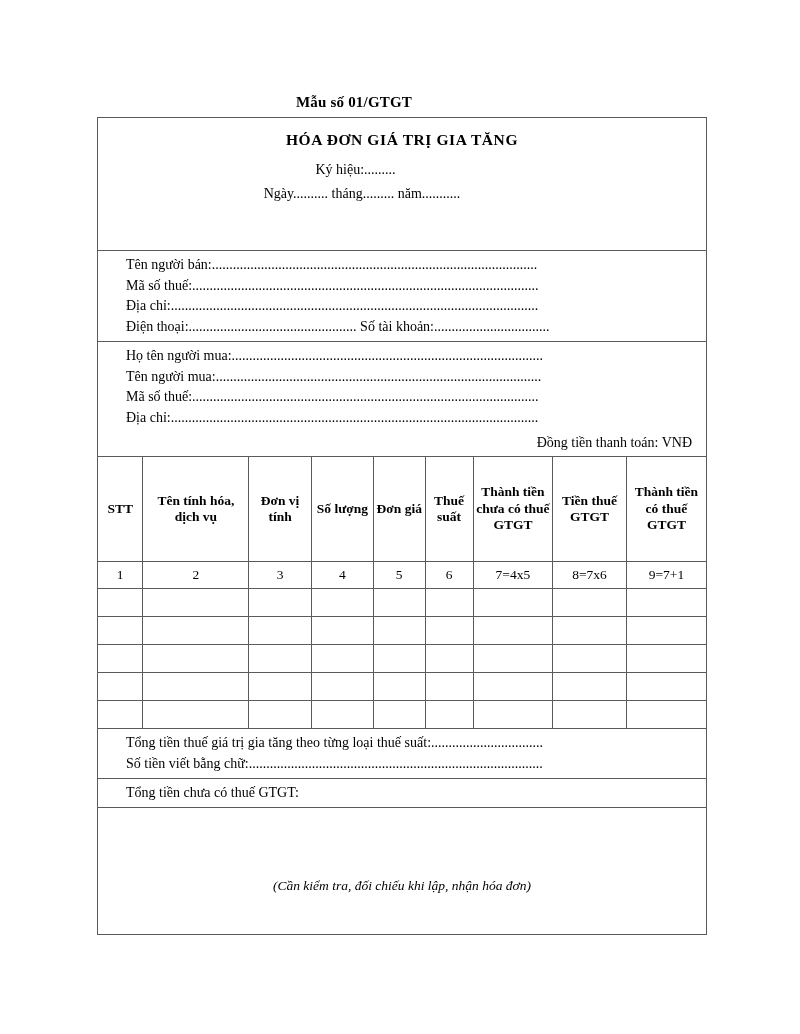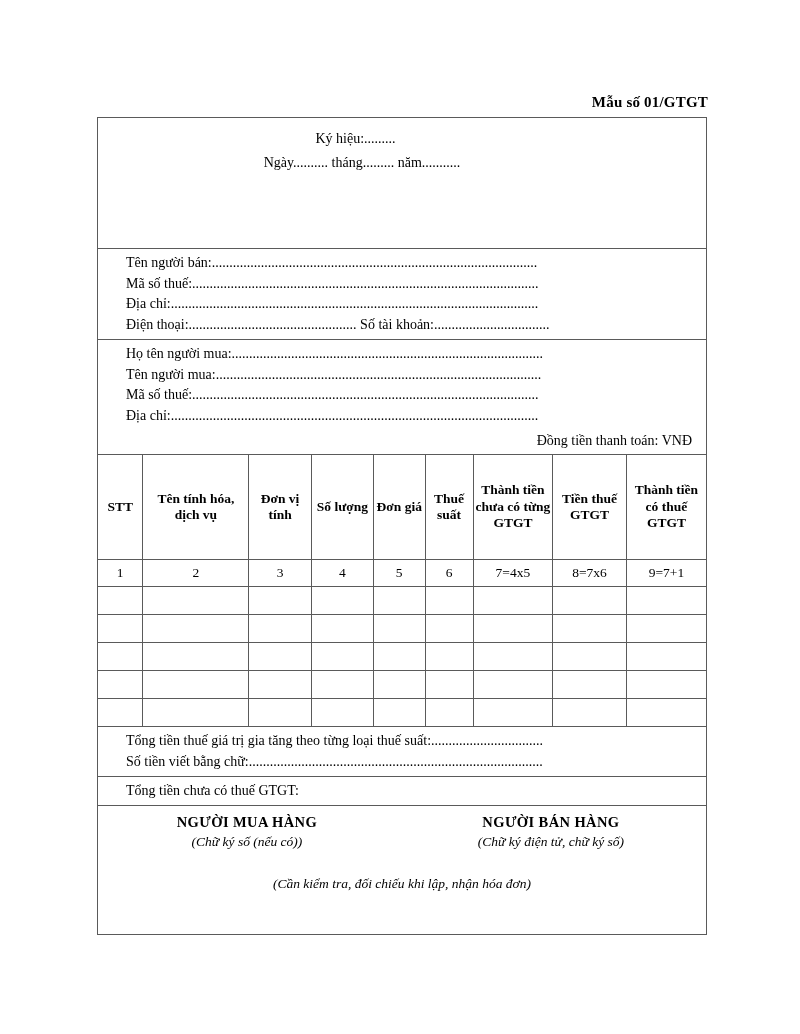--- a/index.html
+++ b/index.html
@@ -22,21 +22,21 @@
     width: 800px;
     height: 1034px;
   }
 
   
   .form-code {
     position: absolute;
     left: 0;
     top: 94px;
     width: 708px;
-    text-align: right;
+    text-align: center;
     font-weight: bold;
     font-size: 15px;
     letter-spacing: 0.2px;
   }
 
   
   .invoice-frame {
     position: absolute;
     left: 97px;
     top: 117px;
@@ -175,20 +175,21 @@
 </head>
 <body>
 
 <div class="page">
 
   <div class="form-code">Mẫu số 01/GTGT</div>
 
   <div class="invoice-frame">
 
     <div class="band title-block">
+      <div class="doc-title">HÓA ĐƠN GIÁ TRỊ GIA TĂNG</div>
       <div class="serial-lines">
         <div>Ký hiệu:.........</div>
       </div>
       <div class="date-line">Ngày.......... tháng......... năm...........</div>
     </div>
 
     <div class="band party-block">
       <div class="info-line">Tên người bán:.............................................................................................</div>
       <div class="info-line">Mã số thuế:...................................................................................................</div>
       <div class="info-line">Địa chỉ:.........................................................................................................</div>
@@ -219,21 +220,21 @@
           <col style="width:13.1%">
         </colgroup>
         <thead>
           <tr>
             <th>STT</th>
             <th>Tên tính hóa, dịch vụ</th>
             <th>Đơn vị tính</th>
             <th>Số lượng</th>
             <th>Đơn giá</th>
             <th>Thuế suất</th>
-            <th>Thành tiền chưa có từng GTGT</th>
+            <th>Thành tiền chưa có thuế GTGT</th>
             <th>Tiền thuế GTGT</th>
             <th>Thành tiền có thuế GTGT</th>
           </tr>
         </thead>
         <tbody>
           <tr class="num-row">
             <td>1</td>
             <td>2</td>
             <td>3</td>
             <td>4</td>
@@ -305,27 +306,17 @@
     <div class="band total-block-2">
       <div class="info-line">Tổng tiền thuế giá trị gia tăng theo từng loại thuế suất:................................</div>
       <div class="info-line">Số tiền viết bằng chữ:....................................................................................</div>
     </div>
 
     <div class="band total-line-1">
       <div>Tổng tiền chưa có thuế GTGT:</div>
     </div>
 
     <div class="band sign-area">
-      <div class="sign-row">
-        <div class="sign-col buyer">
-          <div class="sign-title">NGƯỜI MUA HÀNG</div>
-          <div class="sign-sub">(Chữ ký số (nếu có))</div>
-        </div>
-        <div class="sign-col seller">
-          <div class="sign-title">NGƯỜI BÁN HÀNG</div>
-          <div class="sign-sub">(Chữ ký điện tử, chữ ký số)</div>
-        </div>
-      </div>
       <div class="footer-note">(Cần kiểm tra, đối chiếu khi lập, nhận hóa đơn)</div>
     </div>
 
   </div>
 </div>
 
 </body></html>

